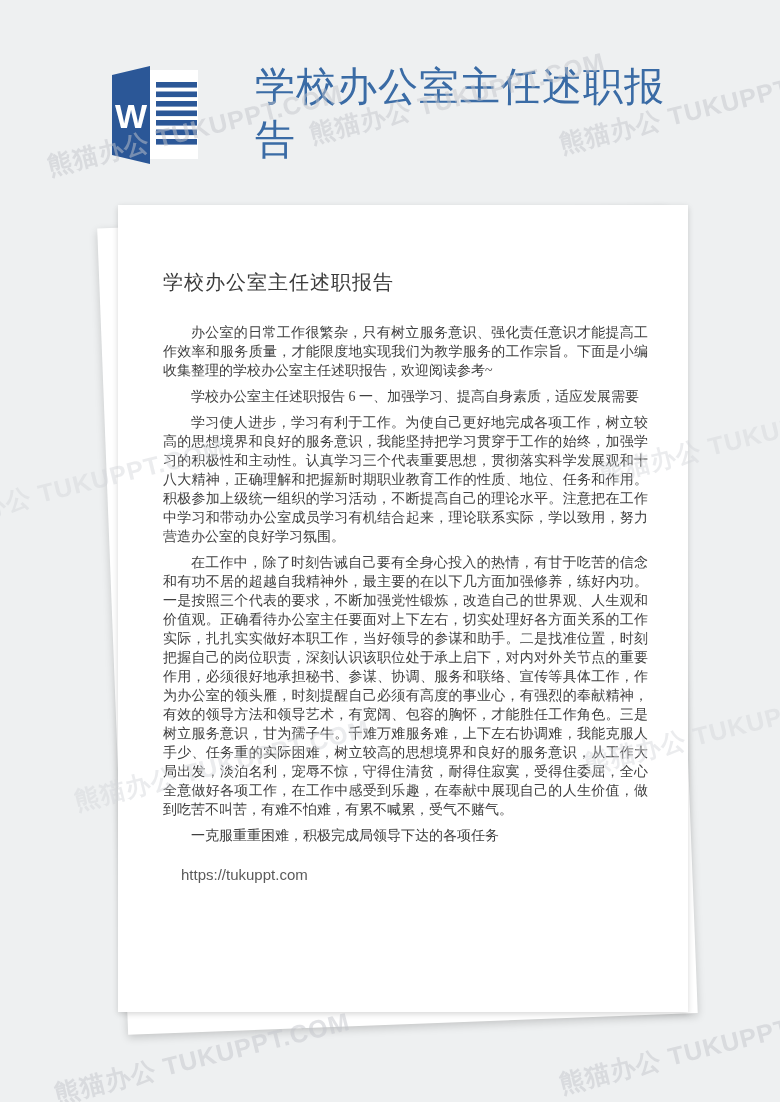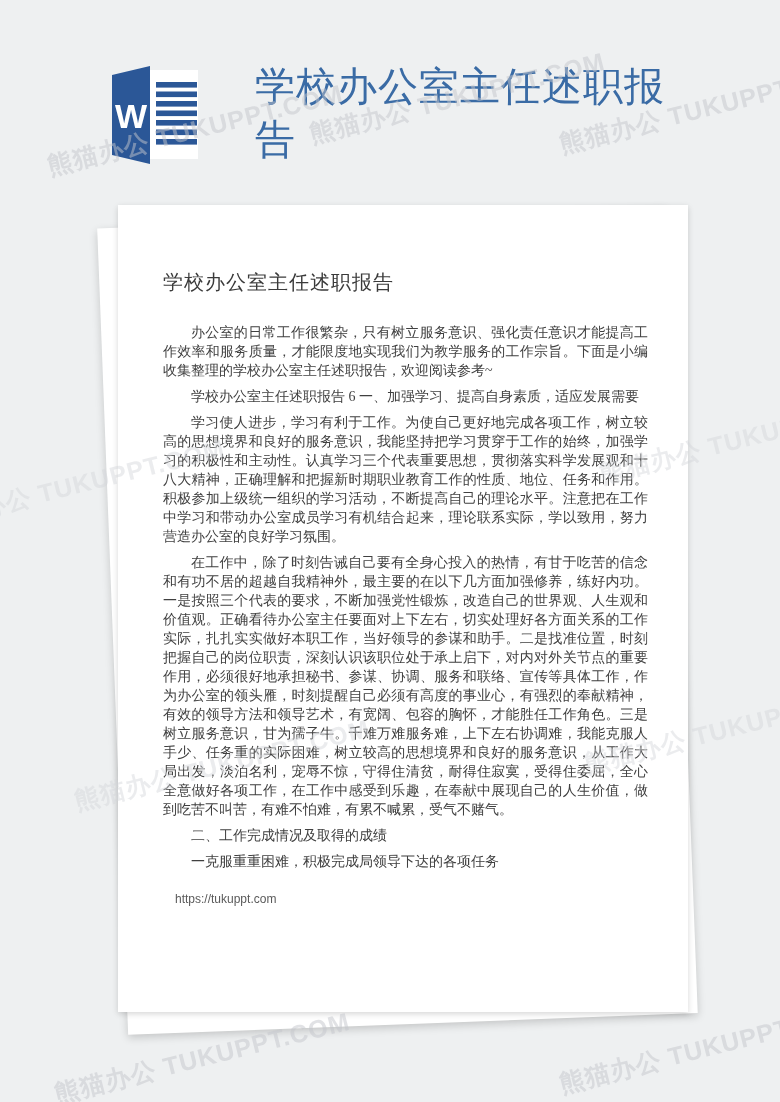--- a/index.html
+++ b/index.html
@@ -70,22 +70,22 @@
   .doc-body p {
     font-family: "Liberation Serif", "DejaVu Serif", serif;
     font-size: 14px;
     line-height: 19px;
     color: #404040;
     text-align: justify;
     text-indent: 2em;
     margin: 0 0 7px 0;
   }
   .doc-footer {
-    margin: 14px 0 0 12px;
-    font-size: 12px;
+    margin: 14px 0 0 18px;
+    font-size: 15px;
     color: #5a5a5a;
     font-family: "Liberation Sans", sans-serif;
     text-decoration: none;
     display: inline-block;
   }
 </style>
 </head>
 <body>
 
 <div class="stage">
@@ -125,19 +125,18 @@
 
   <div class="paper-behind"></div>
 
   <div class="paper-main">
     <h1 class="doc-title">学校办公室主任述职报告</h1>
     <div class="doc-body">
       <p>办公室的日常工作很繁杂，只有树立服务意识、强化责任意识才能提高工作效率和服务质量，才能限度地实现我们为教学服务的工作宗旨。下面是小编收集整理的学校办公室主任述职报告，欢迎阅读参考~</p>
       <p>学校办公室主任述职报告 6 一、加强学习、提高自身素质，适应发展需要</p>
       <p>学习使人进步，学习有利于工作。为使自己更好地完成各项工作，树立较高的思想境界和良好的服务意识，我能坚持把学习贯穿于工作的始终，加强学习的积极性和主动性。认真学习三个代表重要思想，贯彻落实科学发展观和十八大精神，正确理解和把握新时期职业教育工作的性质、地位、任务和作用。积极参加上级统一组织的学习活动，不断提高自己的理论水平。注意把在工作中学习和带动办公室成员学习有机结合起来，理论联系实际，学以致用，努力营造办公室的良好学习氛围。</p>
       <p>在工作中，除了时刻告诫自己要有全身心投入的热情，有甘于吃苦的信念和有功不居的超越自我精神外，最主要的在以下几方面加强修养，练好内功。一是按照三个代表的要求，不断加强党性锻炼，改造自己的世界观、人生观和价值观。正确看待办公室主任要面对上下左右，切实处理好各方面关系的工作实际，扎扎实实做好本职工作，当好领导的参谋和助手。二是找准位置，时刻把握自己的岗位职责，深刻认识该职位处于承上启下，对内对外关节点的重要作用，必须很好地承担秘书、参谋、协调、服务和联络、宣传等具体工作，作为办公室的领头雁，时刻提醒自己必须有高度的事业心，有强烈的奉献精神，有效的领导方法和领导艺术，有宽阔、包容的胸怀，才能胜任工作角色。三是树立服务意识，甘为孺子牛。千难万难服务难，上下左右协调难，我能克服人手少、任务重的实际困难，树立较高的思想境界和良好的服务意识，从工作大局出发，淡泊名利，宠辱不惊，守得住清贫，耐得住寂寞，受得住委屈，全心全意做好各项工作，在工作中感受到乐趣，在奉献中展现自己的人生价值，做到吃苦不叫苦，有难不怕难，有累不喊累，受气不赌气。</p>
-      <p>二、工作完成情况及取得的成绩</p>
       <p>一克服重重困难，积极完成局领导下达的各项任务</p>
     </div>
     <span class="doc-footer">https://tukuppt.com</span>
   </div>
 
 </div>
 
 </body></html>

